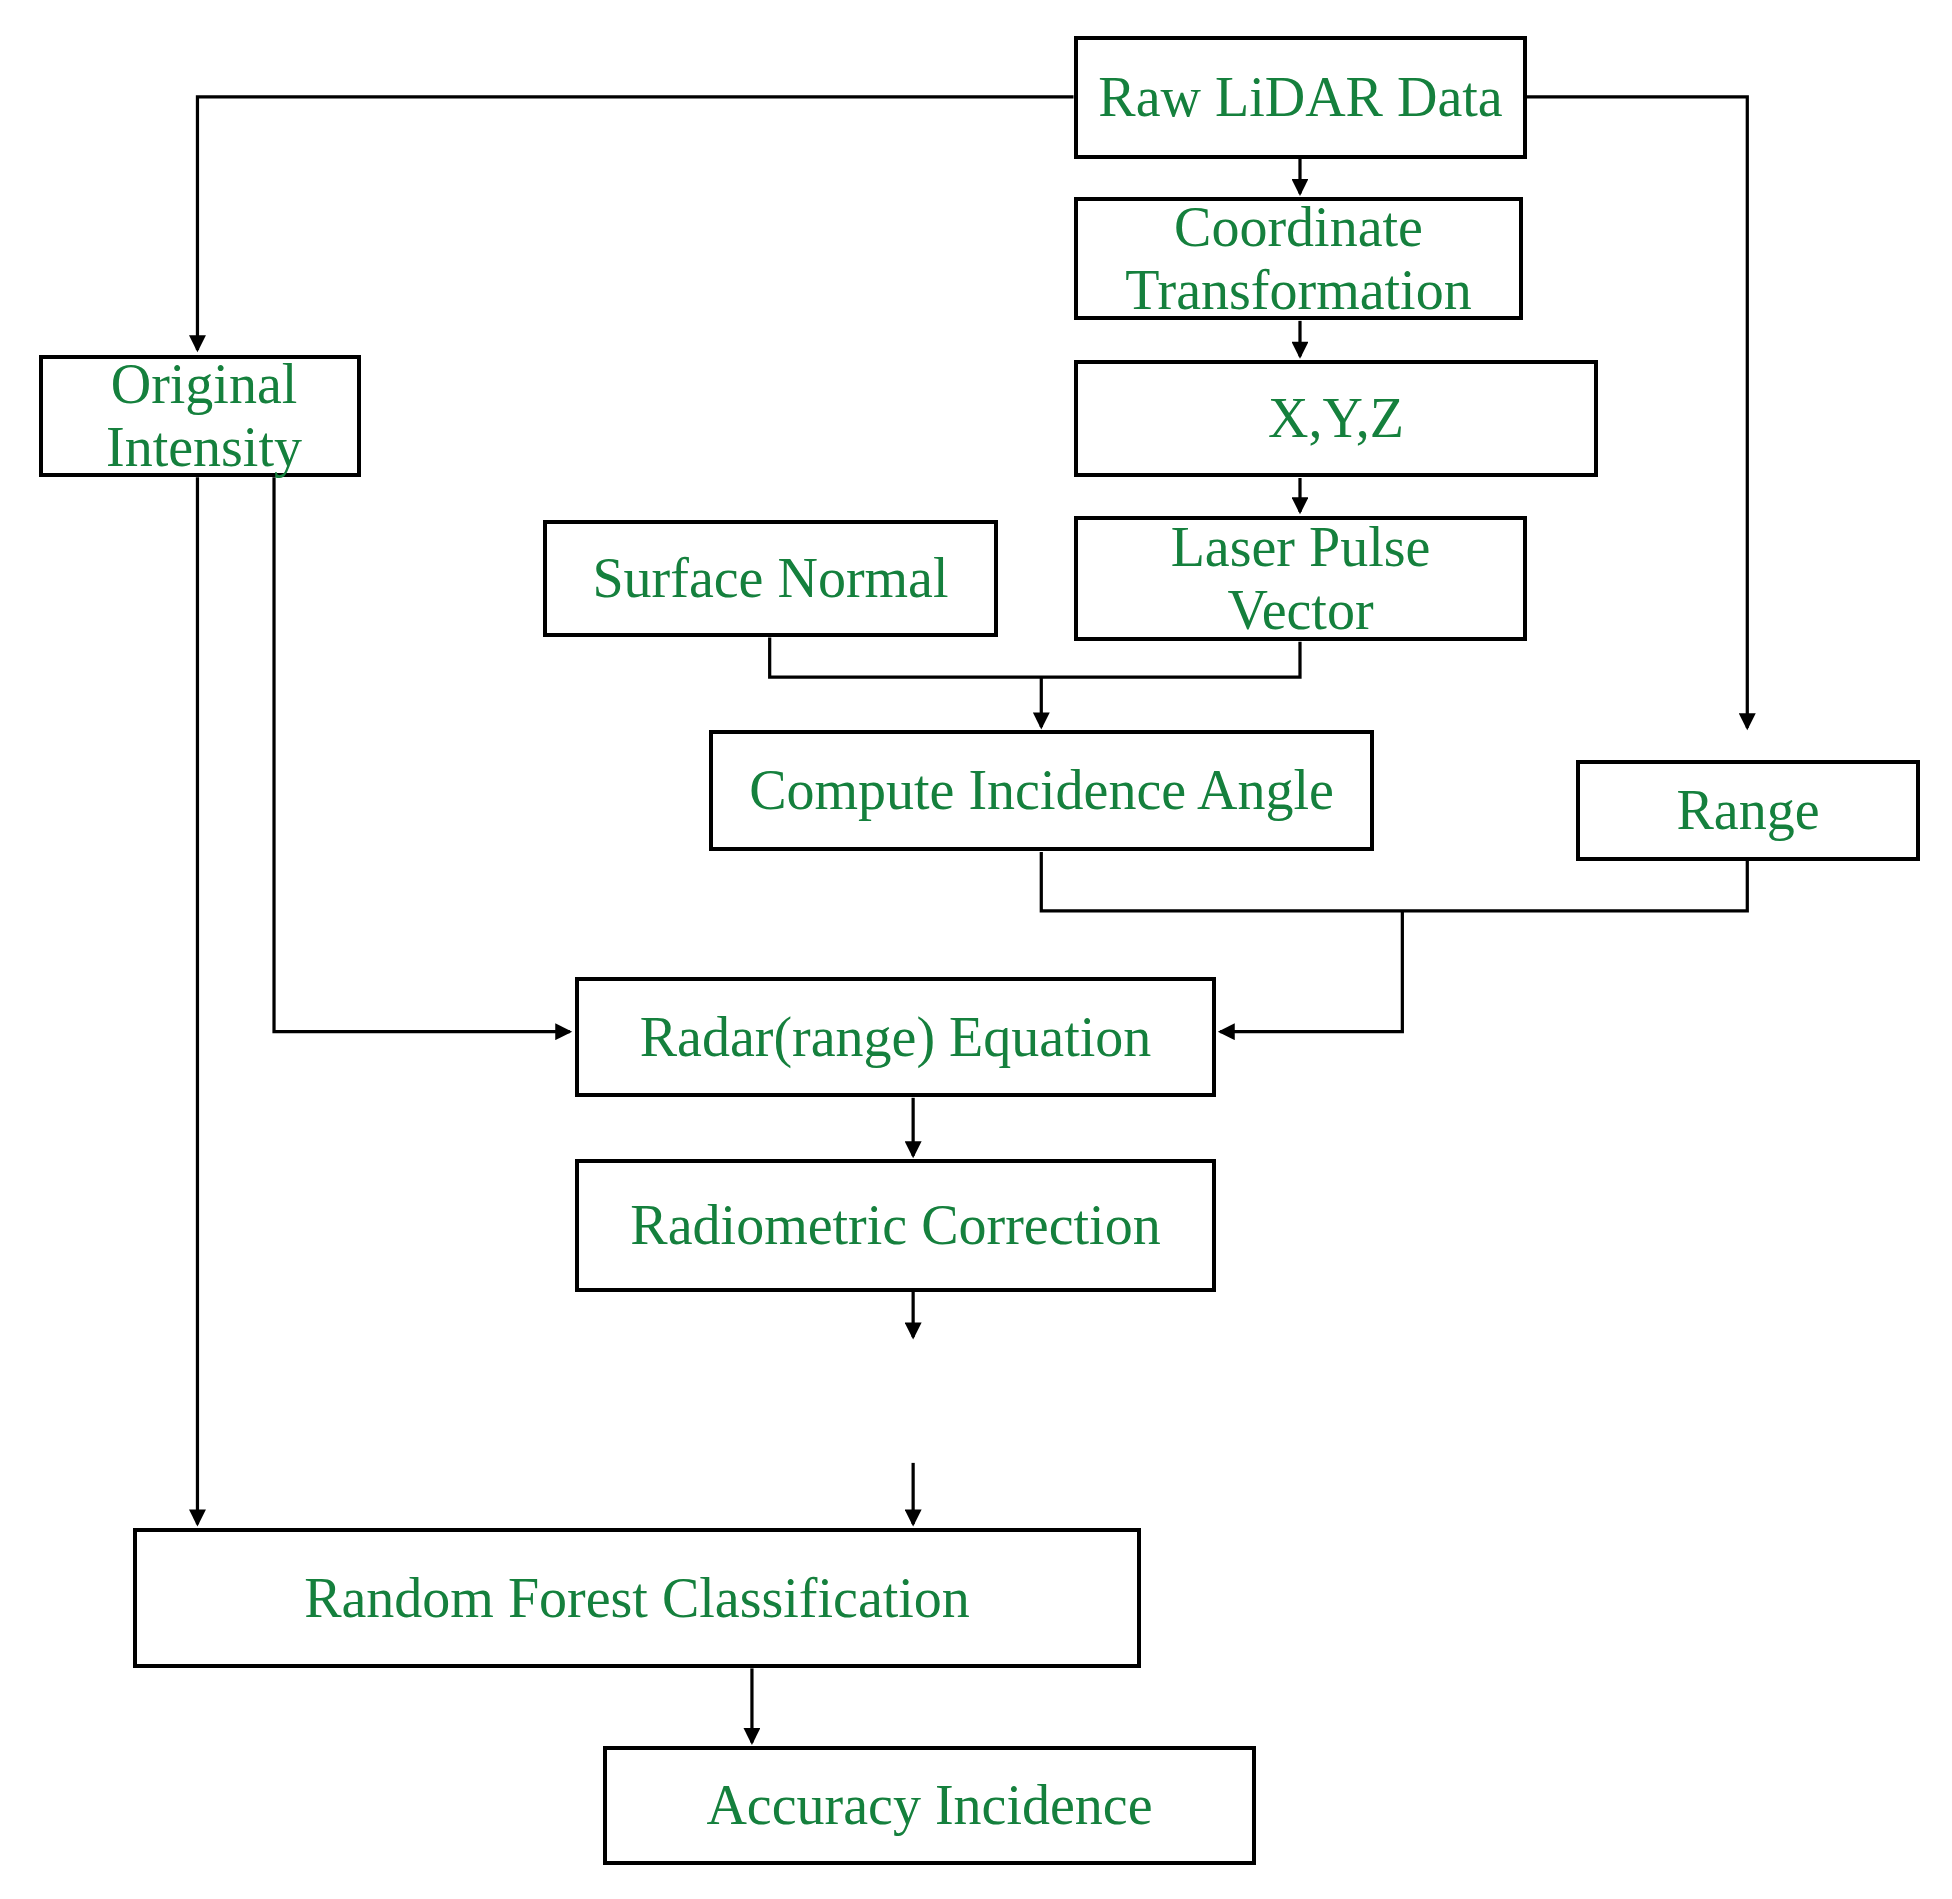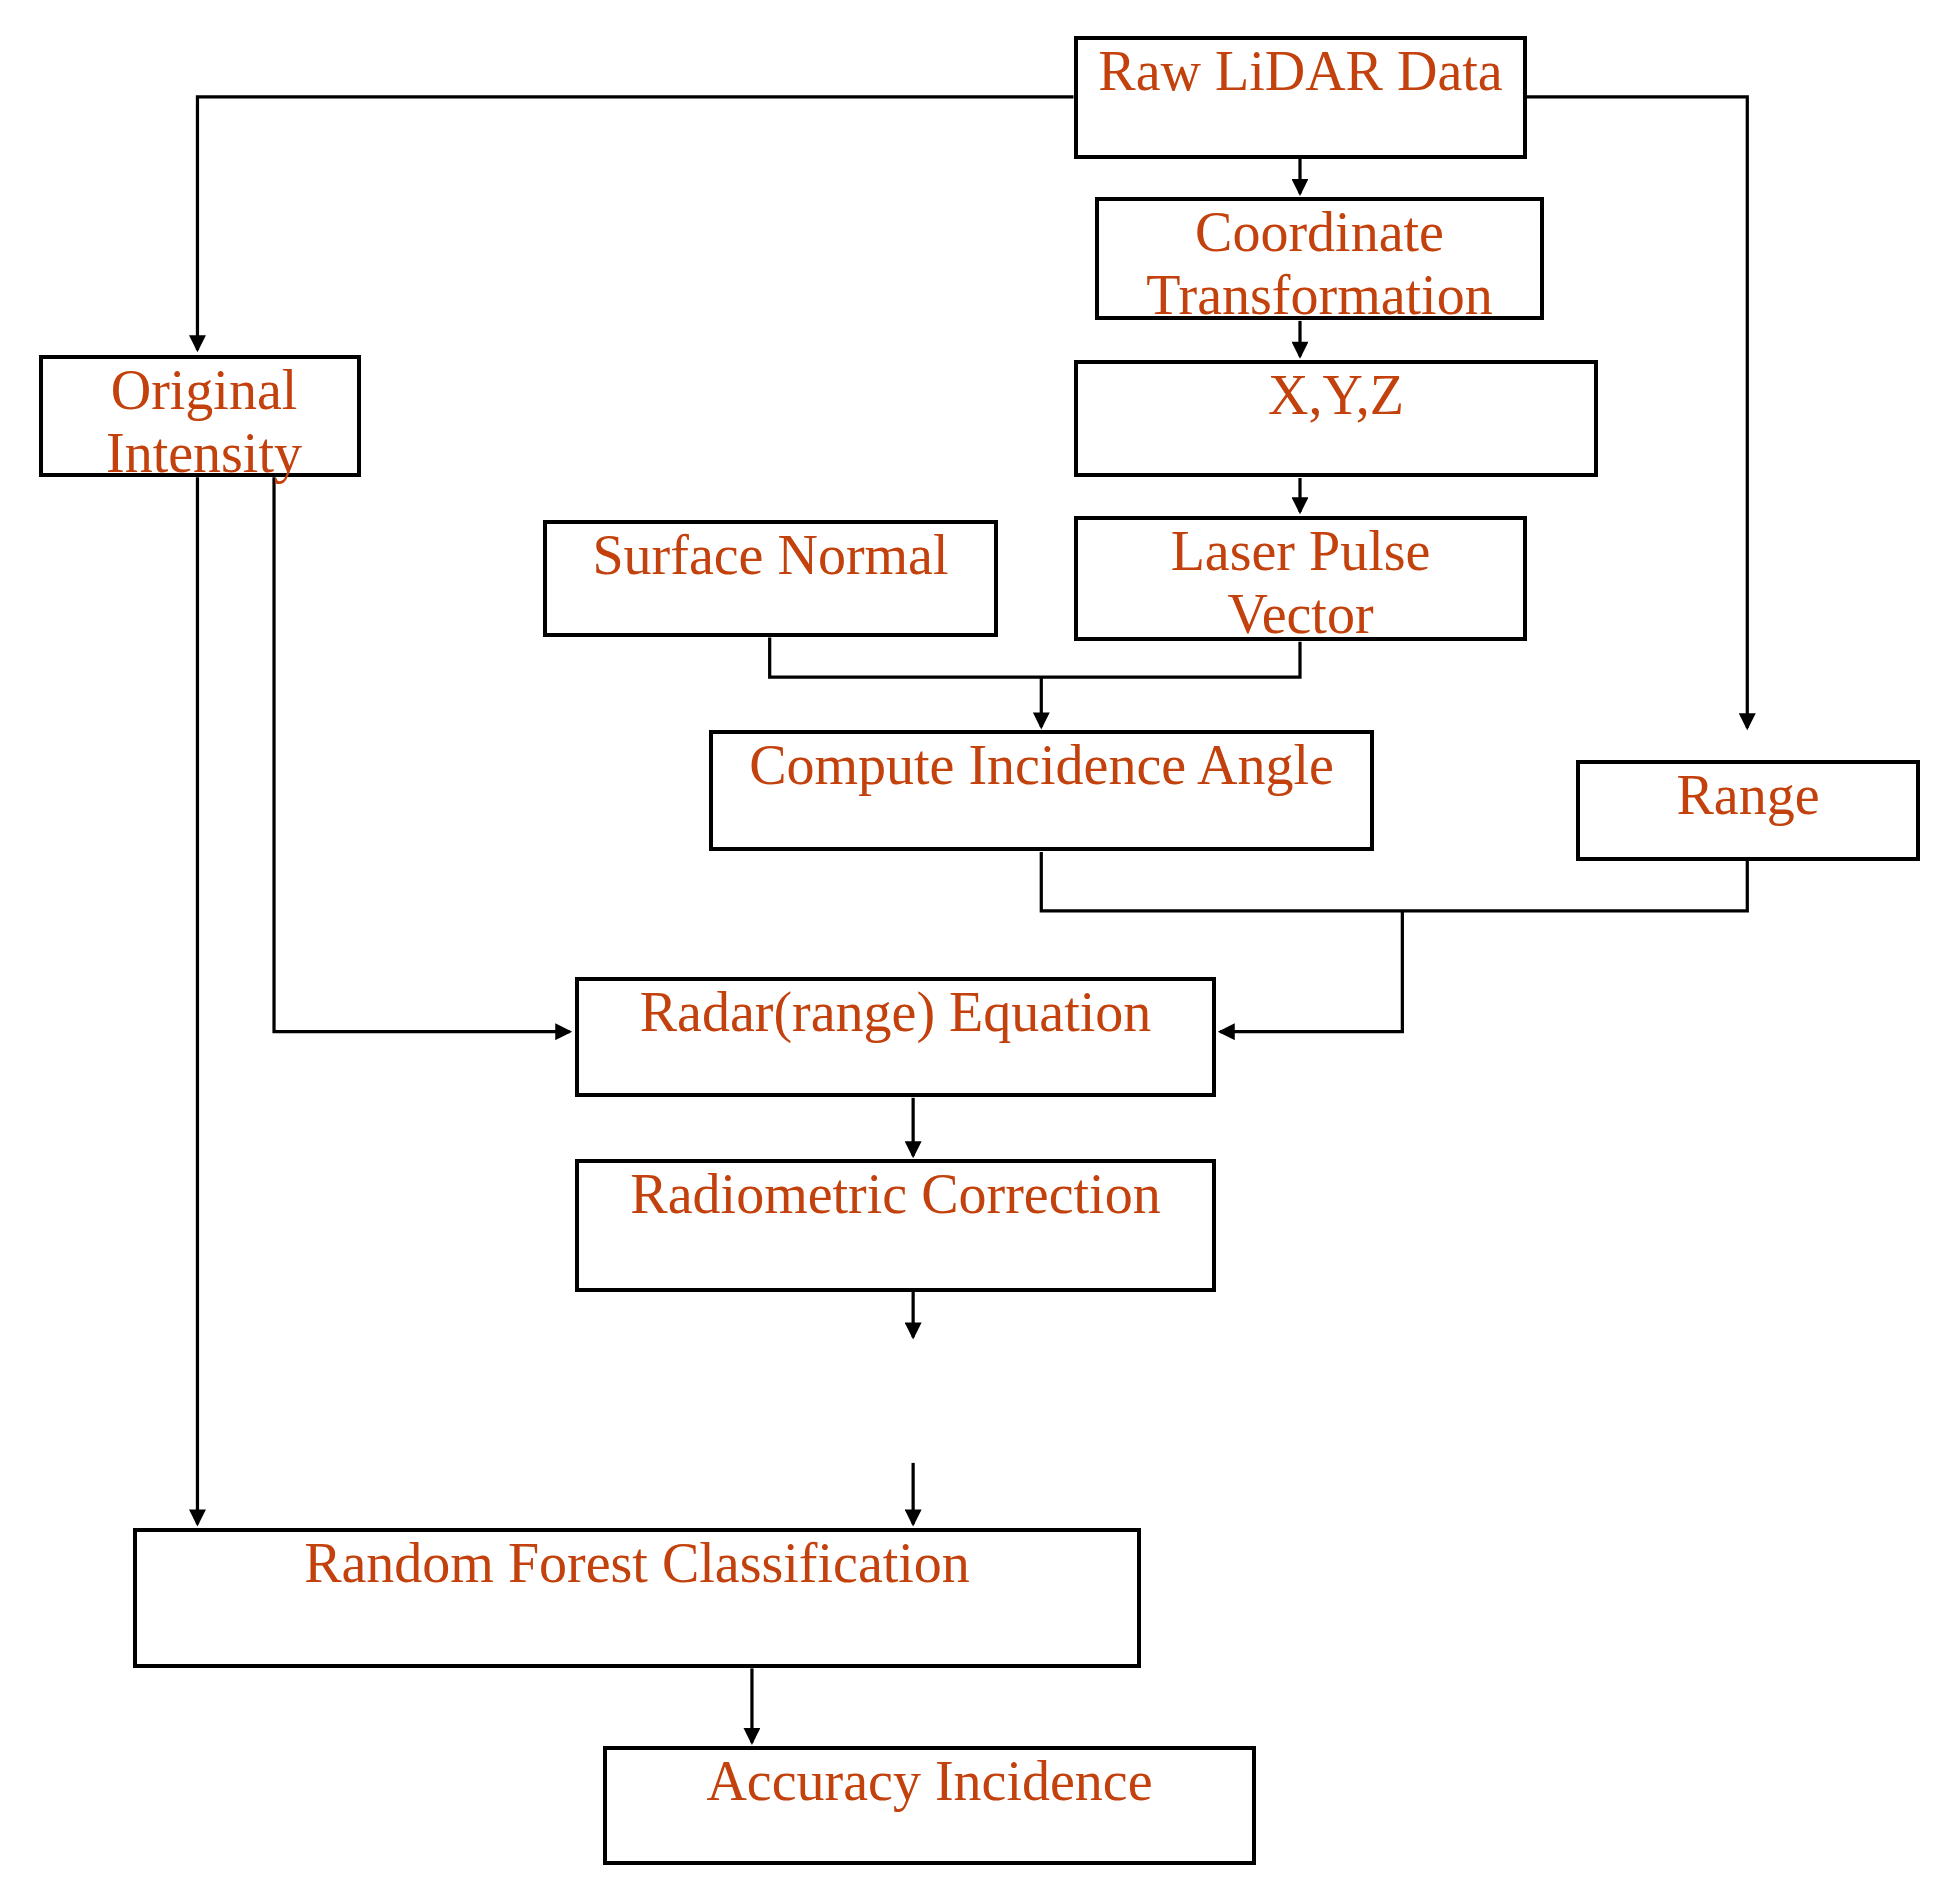--- a/index.html
+++ b/index.html
@@ -19,27 +19,28 @@
     left: 0;
     top: 0;
     width: 1952px;
     height: 1899px;
   }
   .node {
     position: absolute;
     box-sizing: border-box;
     background: #ffffff;
     border: 4px solid #000000;
-    color: #c2410c;
+    color: #15803d;
     font-family: "Liberation Serif", "DejaVu Serif", serif;
     font-size: 56px;
     line-height: 1.12;
     display: flex;
     flex-direction: column;
     align-items: center;
+    justify-content: center;
     text-align: center;
     white-space: nowrap;
     overflow: visible;
   }
   .node span { display: block; }
 </style>
 </head>
 <body>
 
 <div class="canvas">
@@ -79,21 +80,21 @@
 
     <polyline points="1133,1815 1133,1891" marker-end="url(#arrow)"></polyline>
 
     <polyline points="933,2070 933,2162" marker-end="url(#arrow)"></polyline>
   </svg>
 
   <div class="node" style="left:1074px; top:36px; width:453px; height:123px;">
     <span>Raw LiDAR Data</span>
   </div>
 
-  <div class="node" style="left:1074px; top:197px; width:449px; height:123px;margin-left:21px;">
+  <div class="node" style="left:1074px; top:197px; width:449px; height:123px;">
     <span>Coordinate</span>
     <span>Transformation</span>
   </div>
 
   <div class="node" style="left:1074px; top:360px; width:524px; height:117px;">
     <span>X,Y,Z</span>
   </div>
 
   <div class="node" style="left:543px; top:520px; width:455px; height:117px;">
     <span>Surface Normal</span>

